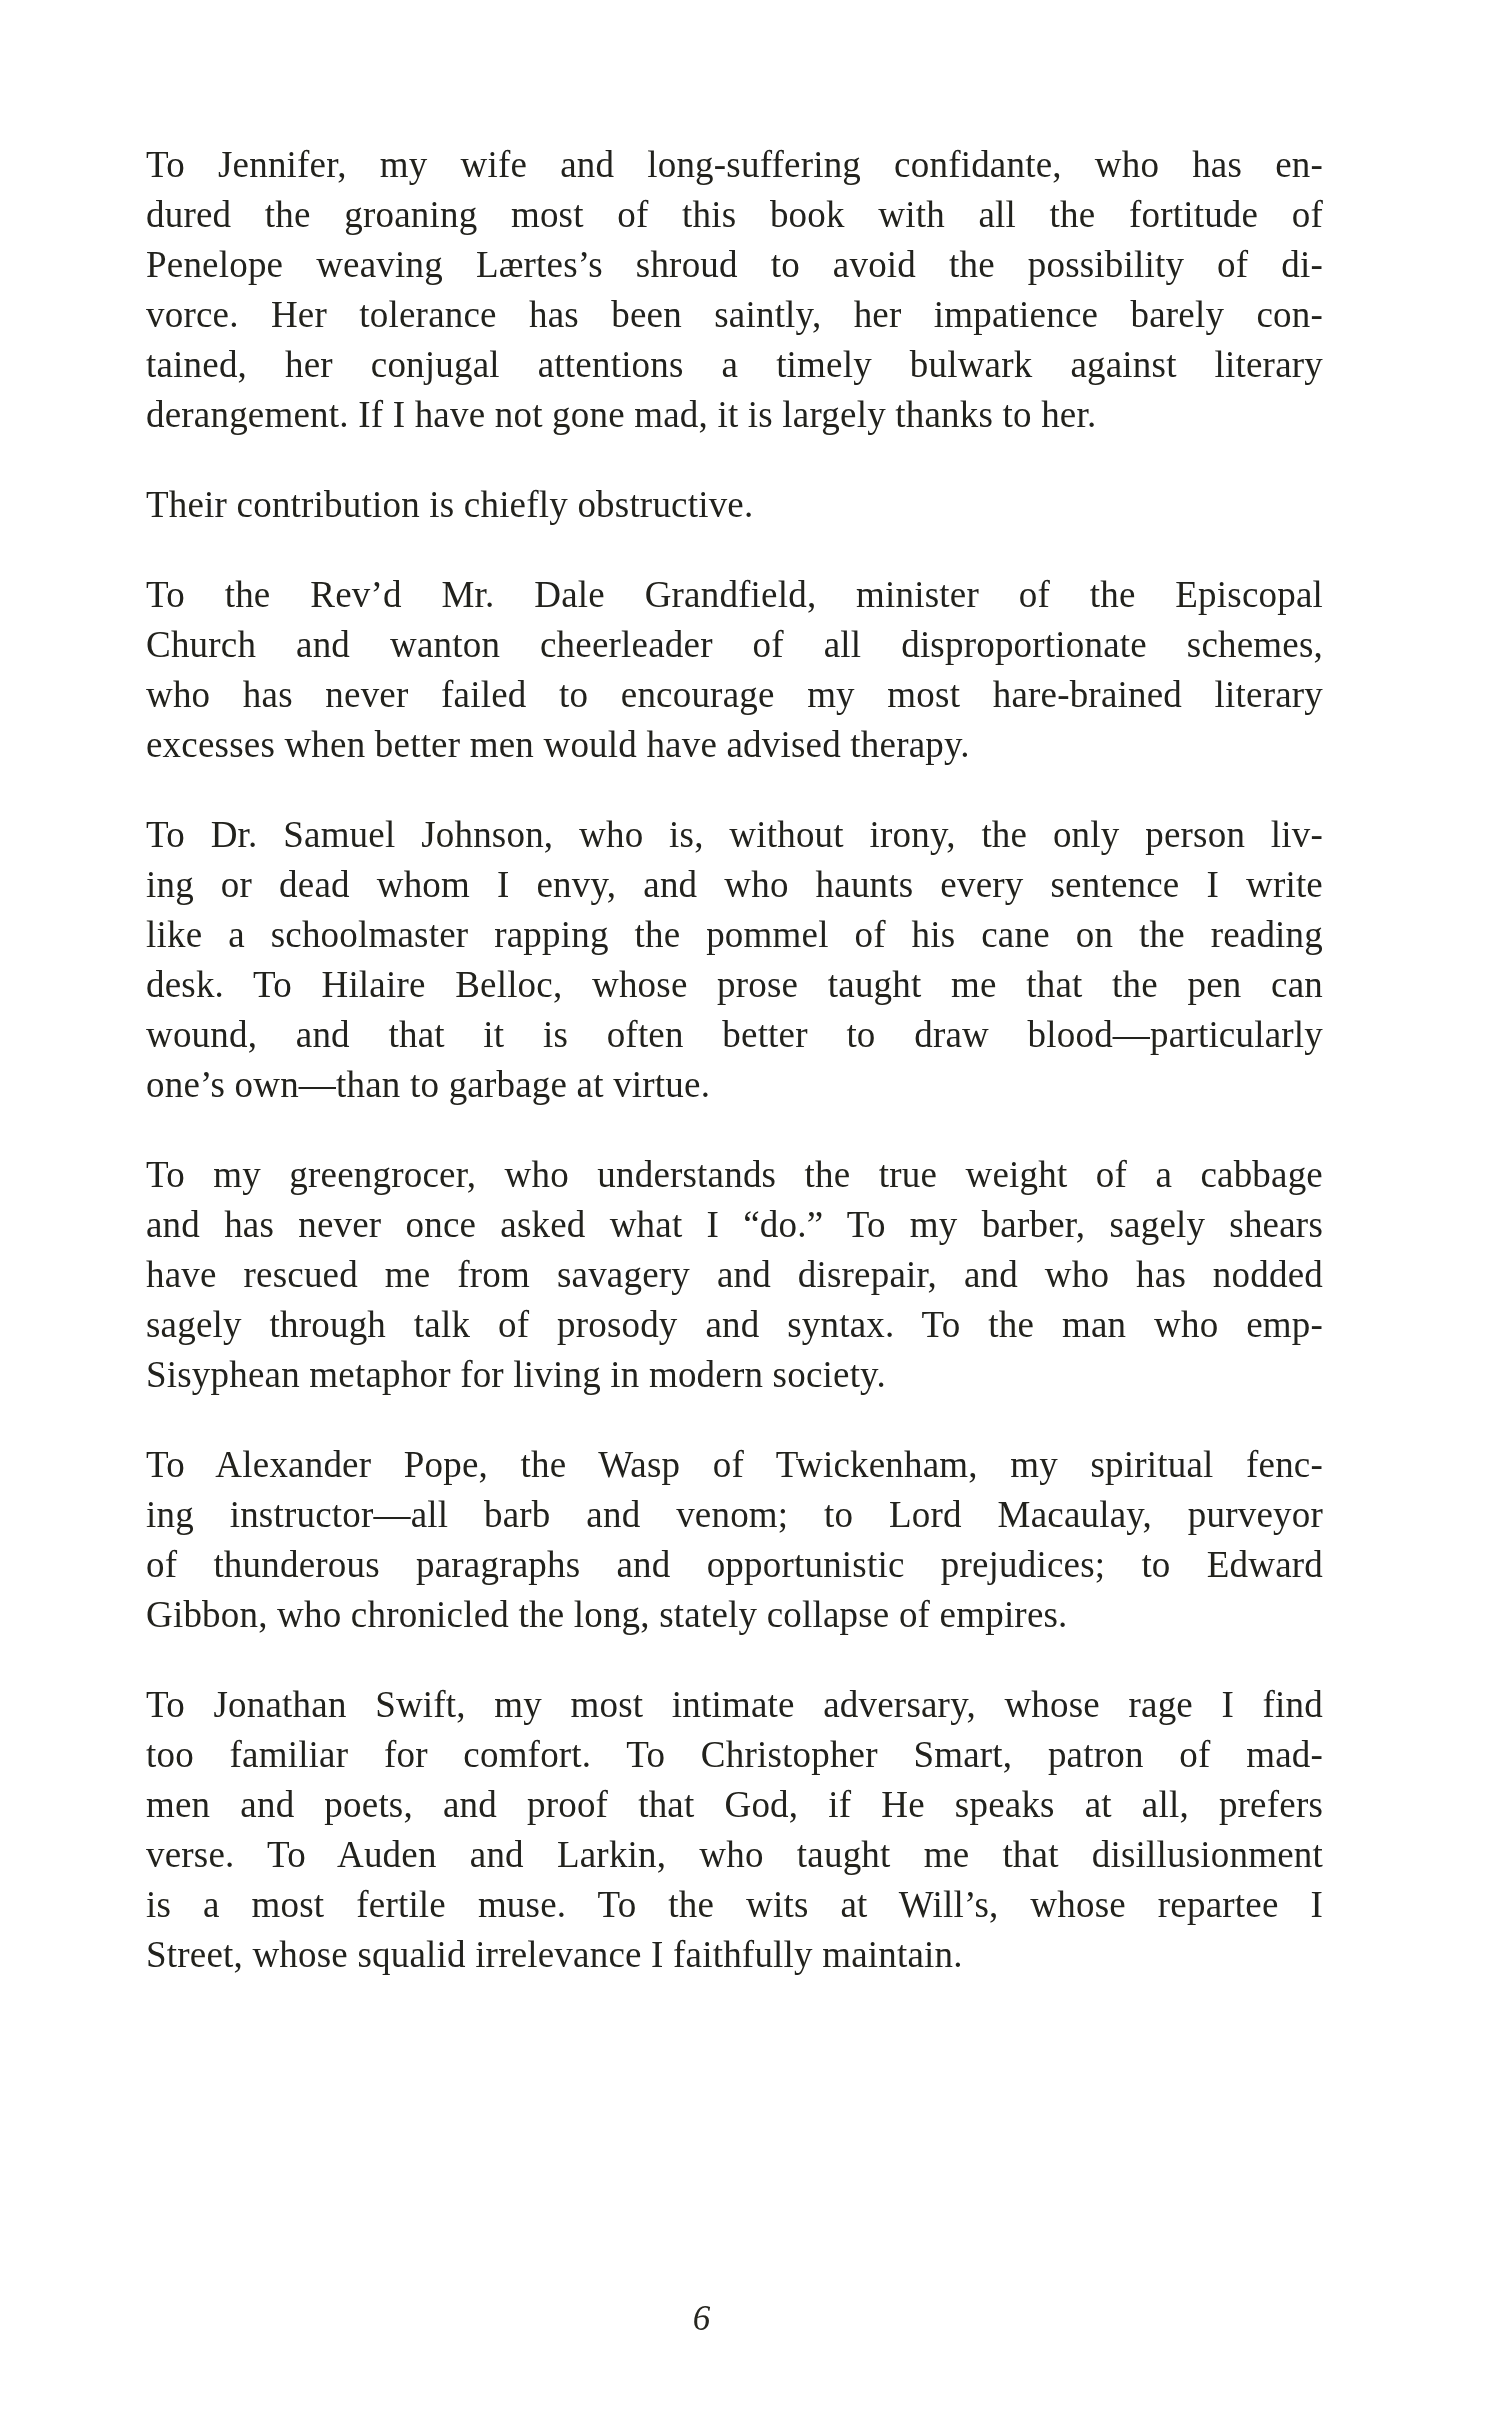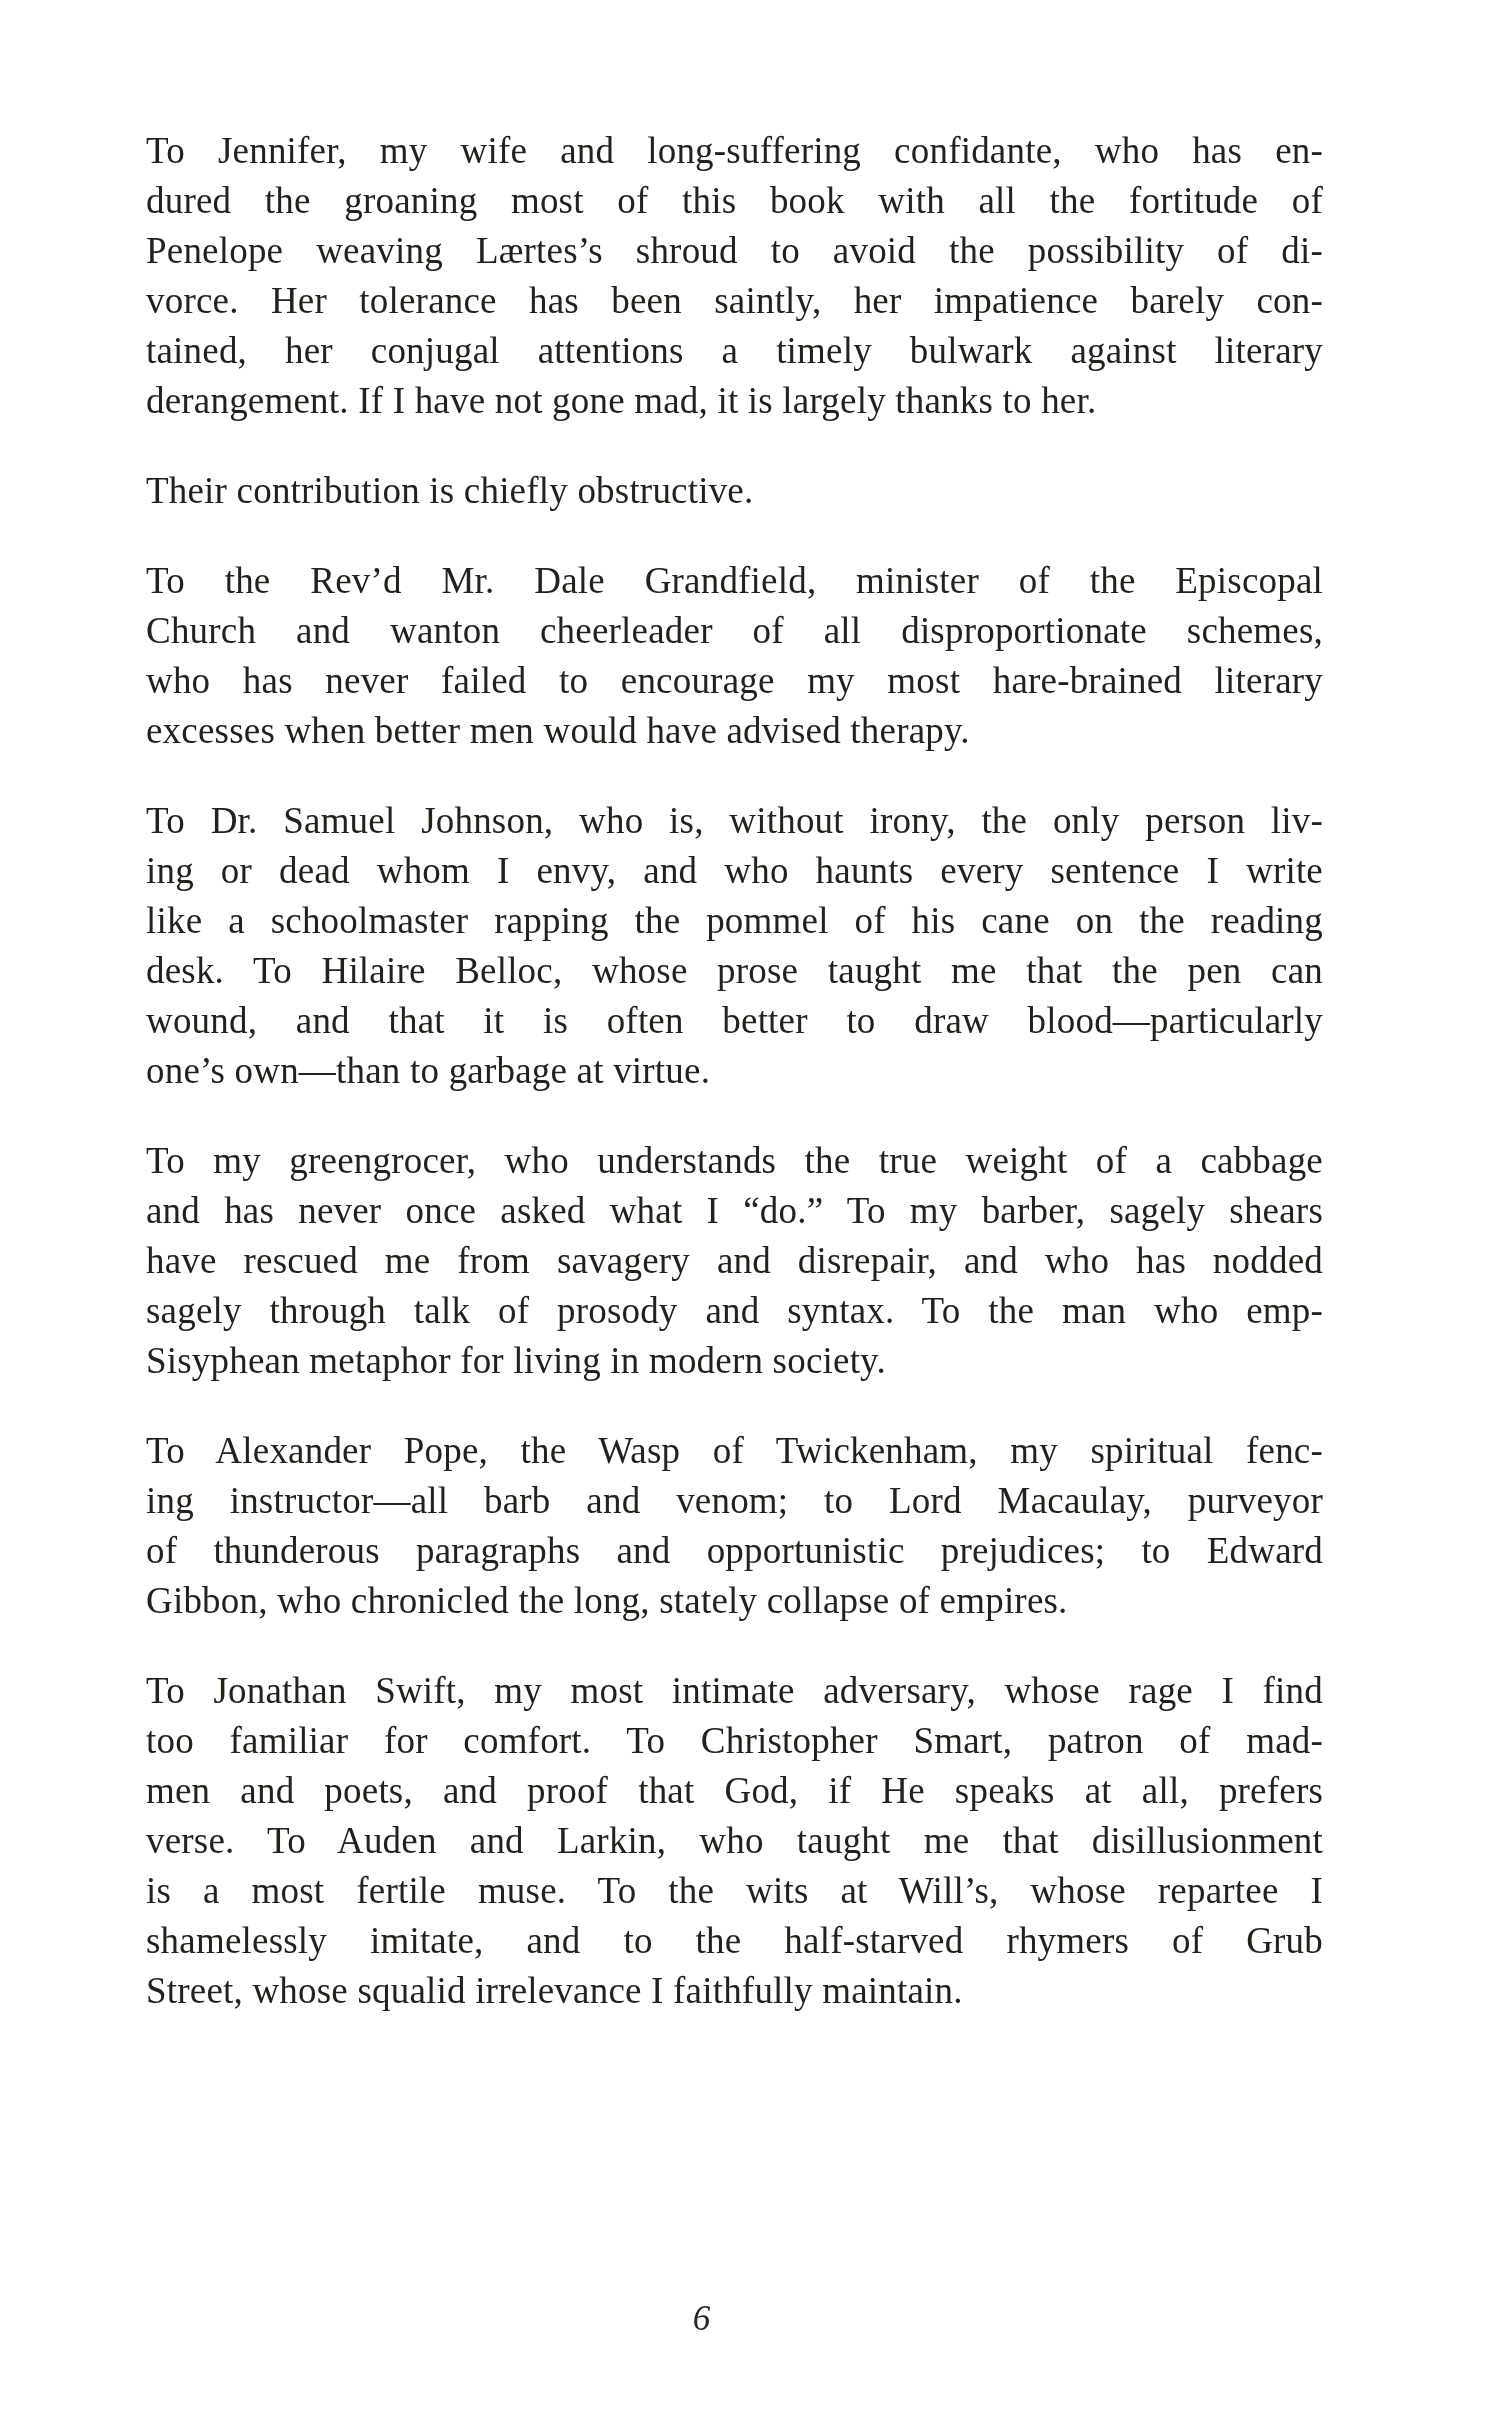--- a/index.html
+++ b/index.html
@@ -14,21 +14,21 @@
     position: relative;
     width: 1507px;
     height: 2411px;
     background: #ffffff;
     font-family: "Liberation Serif", "DejaVu Serif", serif;
     color: #22221d;
   }
   .text-block {
     position: absolute;
     left: 146px;
-    top: 126px;
+    top: 140px;
     width: 1177px;
   }
   .para {
     margin: 0 0 40px 0;
     padding: 0;
   }
   .line {
     font-size: 37px;
     line-height: 50px;
     text-align: justify;
@@ -93,19 +93,18 @@
         <div class="line">ing instructor—all barb and venom; to Lord Macaulay, purveyor</div>
         <div class="line">of thunderous paragraphs and opportunistic prejudices; to Edward</div>
         <div class="line last">Gibbon, who chronicled the long, stately collapse of empires.</div>
       </div>
       <div class="para">
         <div class="line">To Jonathan Swift, my most intimate adversary, whose rage I find</div>
         <div class="line">too familiar for comfort. To Christopher Smart, patron of mad-</div>
         <div class="line">men and poets, and proof that God, if He speaks at all, prefers</div>
         <div class="line">verse. To Auden and Larkin, who taught me that disillusionment</div>
         <div class="line">is a most fertile muse. To the wits at Will’s, whose repartee I</div>
-        <div class="line">shamelessly imitate, and to the half-starved rhymers of Grub</div>
         <div class="line last">Street, whose squalid irrelevance I faithfully maintain.</div>
       </div>
     </div>
   <div class="page-number">6</div>
 </div>
 
 
 </body></html>

